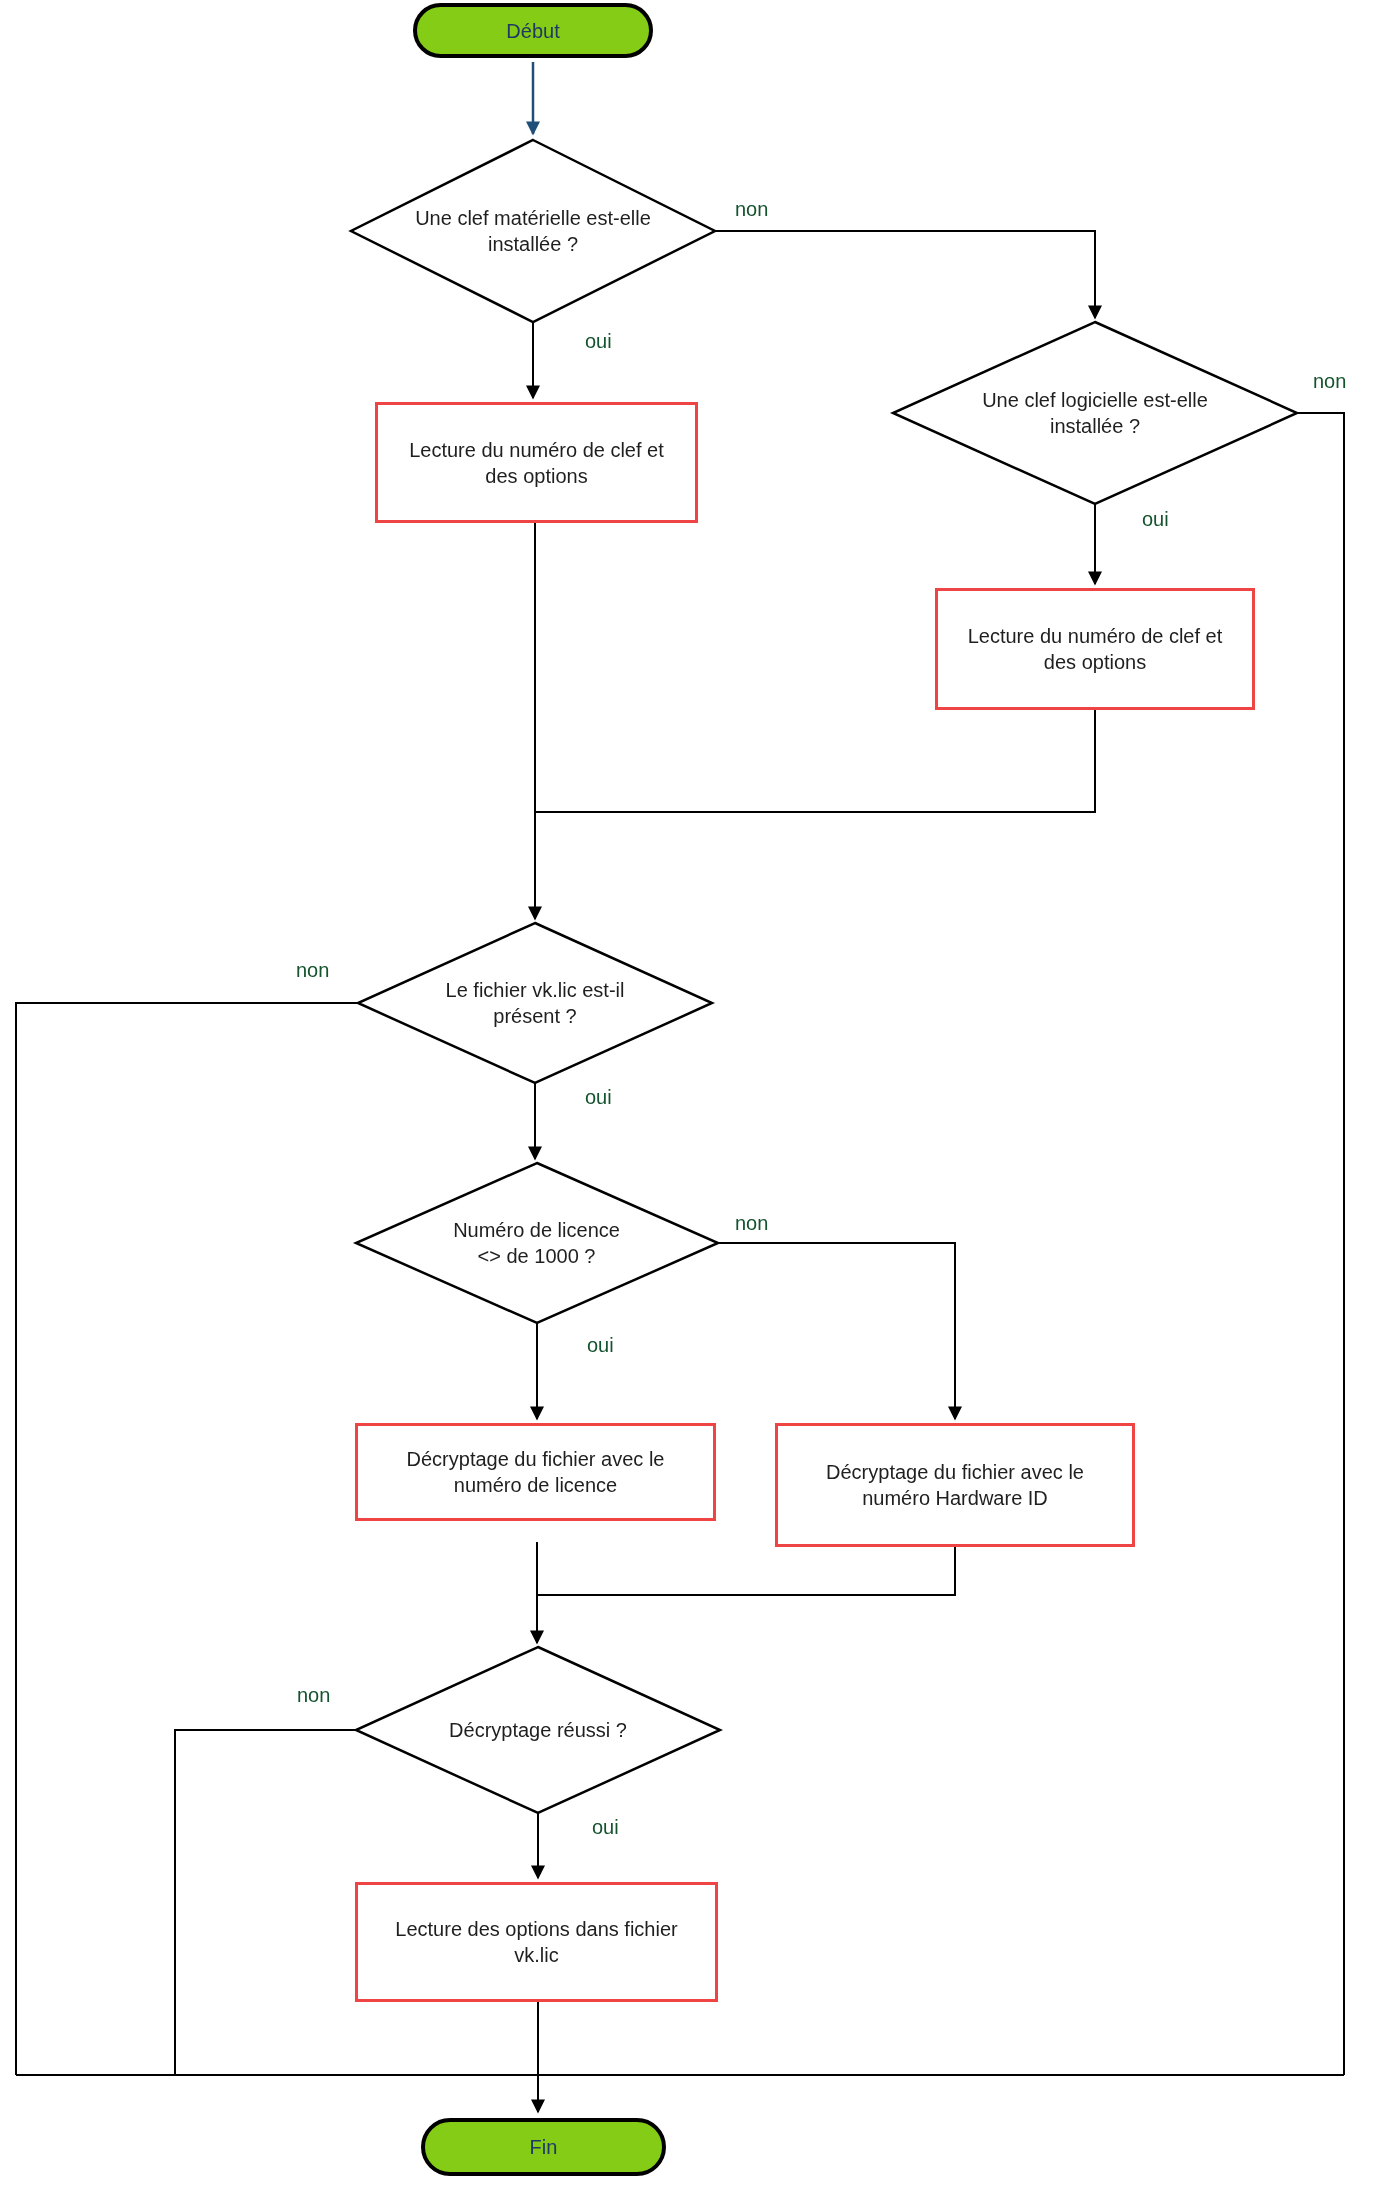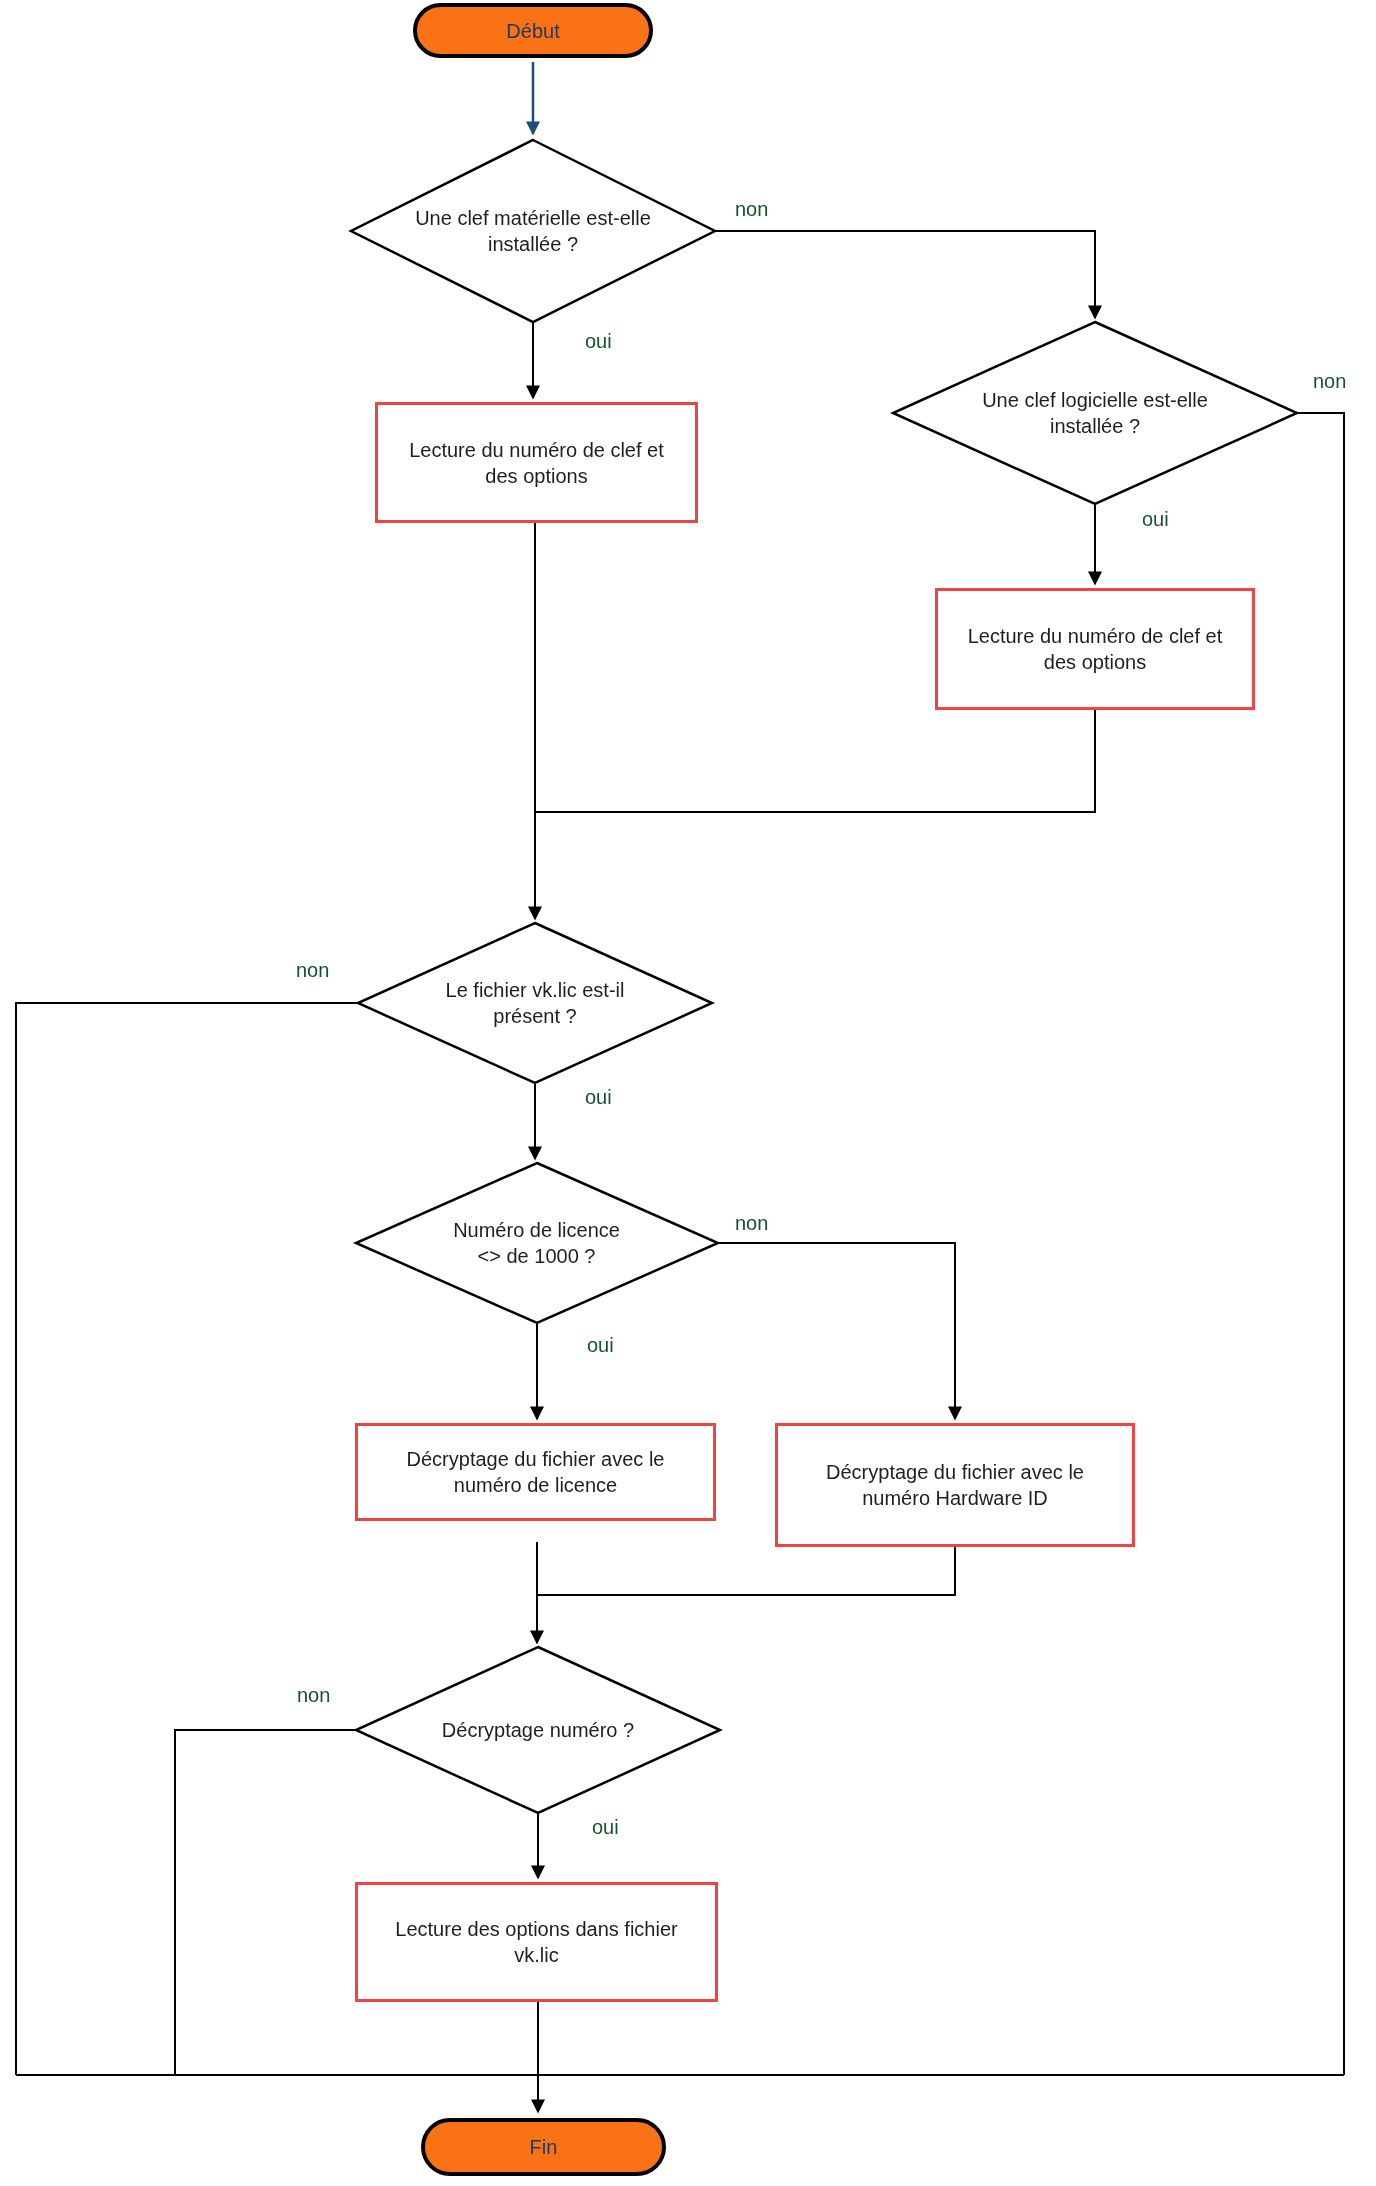--- a/index.html
+++ b/index.html
@@ -43,21 +43,21 @@
     justify-content: center;
     text-align: center;
     box-sizing: border-box;
     color: #1f1f1f;
     font-size: 20px;
     line-height: 1.3;
   }
   .node.terminator {
     border: 4px solid #000000;
     border-radius: 30px;
-    background: #f97316;
+    background: #84cc16;
     text-align: right;
   }
   .node.terminator .node-label {
     color: #1f3864;
   }
   .node.process {
     border: 3px solid #ef4444;
     background: #ffffff;
     padding: 4px 8px;
   }
@@ -125,21 +125,21 @@
   <div class="node decision-text" style="left:945px;top:378px;width:300px;height:70px">
     <span class="node-label">Une clef logicielle est-elle installée ?</span>
   </div>
   <div class="node decision-text" style="left:415px;top:968px;width:240px;height:70px">
     <span class="node-label">Le fichier vk.lic est-il présent ?</span>
   </div>
   <div class="node decision-text" style="left:444px;top:1208px;width:185px;height:70px">
     <span class="node-label">Numéro de licence &lt;&gt; de 1000 ?</span>
   </div>
   <div class="node decision-text" style="left:428px;top:1695px;width:220px;height:70px">
-    <span class="node-label">Décryptage numéro ?</span>
+    <span class="node-label">Décryptage réussi ?</span>
   </div>
 
   <div class="node process" style="left:375px;top:402px;width:323px;height:121px">
     <span class="node-label" style="max-width:280px;display:inline-block">Lecture du numéro de clef et des options</span>
   </div>
   <div class="node process" style="left:935px;top:588px;width:320px;height:122px">
     <span class="node-label" style="max-width:280px;display:inline-block">Lecture du numéro de clef et des options</span>
   </div>
   <div class="node process" style="left:355px;top:1423px;width:361px;height:98px">
     <span class="node-label" style="max-width:262px;display:inline-block">Décryptage du fichier avec le numéro de licence</span>

